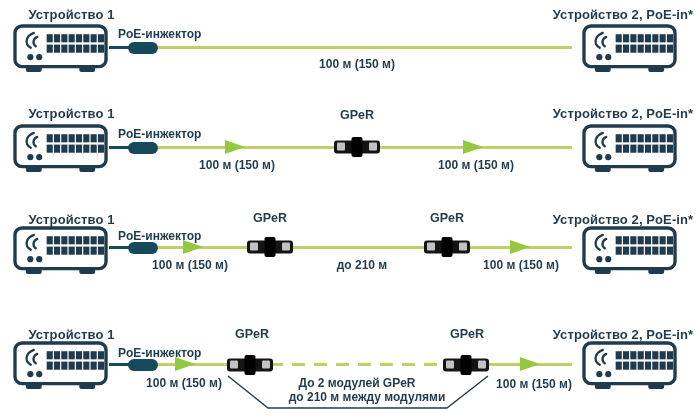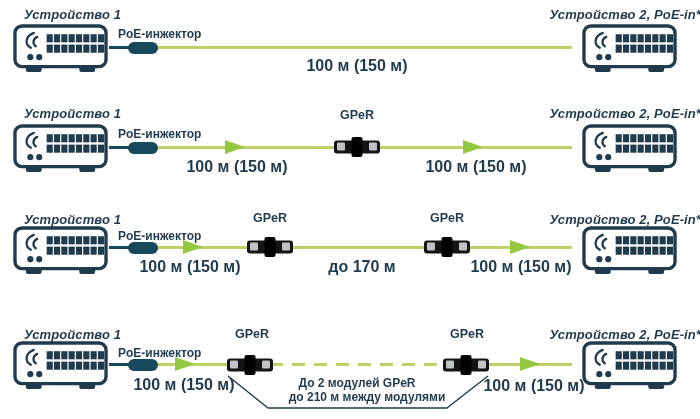--- a/index.html
+++ b/index.html
@@ -4,25 +4,25 @@
 <style>
   :root{
     --text-navy:#1f3b4d; --device-outline:#1f3b4d; --injector-teal:#17495c;
     --cable-green:#bdd166; --arrow-green:#94c841; --module-black:#151414;
     --module-gray:#c0c3c4; --background:#ffffff;
   }
   html,body{margin:0;padding:0;background:var(--background);}
   .canvas{position:relative;width:700px;height:419px;background:var(--background);
     font-family:"Liberation Sans","DejaVu Sans",sans-serif;overflow:hidden;}
   .dev-label{position:absolute;font-size:13px;font-weight:bold;color:var(--text-navy);
-    text-align:right;white-space:nowrap;letter-spacing:.1px;font-style:italic;}
+    text-align:center;white-space:nowrap;letter-spacing:.1px;}
   .poe-label{position:absolute;font-size:12px;font-weight:bold;color:var(--text-navy);white-space:nowrap;}
   .gper-label{position:absolute;width:80px;text-align:center;font-size:12.5px;font-weight:bold;
     color:var(--text-navy);white-space:nowrap;}
-  .dist{position:absolute;width:130px;text-align:center;font-size:16px;font-weight:bold;
+  .dist{position:absolute;width:130px;text-align:center;font-size:12px;font-weight:bold;
     color:var(--text-navy);white-space:nowrap;}
   .note-line{position:absolute;width:220px;text-align:center;font-size:12px;font-weight:bold;
     color:var(--text-navy);white-space:nowrap;}
   .cable{position:absolute;height:3px;background:var(--cable-green);}
   .cable-dashed{position:absolute;height:3px;
     background:repeating-linear-gradient(90deg,var(--cable-green) 0 13px,transparent 13px 22px);}
   .stub{position:absolute;height:3px;background:var(--injector-teal);}
   .pill{position:absolute;width:30px;height:12px;border-radius:6px;background:var(--injector-teal);}
   .arrow{position:absolute;width:0;height:0;border-top:7.5px solid transparent;
     border-bottom:7.5px solid transparent;border-left:20px solid var(--arrow-green);}
@@ -138,21 +138,21 @@
       </svg>
     <div class="gper-label" style="left:230px;top:211px">GPeR</div>
     <div class="gper-label" style="left:407px;top:211px">GPeR</div>
     <svg class="dev" style="left:13px;top:226px">
         <use href="#sym-device" xlink:href="#sym-device"></use>
       </svg>
     <svg class="dev" style="left:582px;top:226px">
         <use href="#sym-device" xlink:href="#sym-device"></use>
       </svg>
     <div class="dist" style="left:125px;top:258px">100 м (150 м)</div>
-    <div class="dist" style="left:297px;top:258px">до 170 м</div>
+    <div class="dist" style="left:297px;top:258px">до 210 м</div>
     <div class="dist" style="left:456px;top:258px">100 м (150 м)</div>
   </div>
 
   <div>
     <div class="dev-label" style="left:24px;top:327px;width:95px">Устройство 1</div>
     <div class="dev-label" style="left:545px;top:327px;width:156px">Устройство 2, PoE-in*</div>
     <div class="cable" style="left:158px;top:363px;width:92px"></div>
     <div class="cable-dashed" style="left:270px;top:363px;width:176px"></div>
     <div class="cable" style="left:486px;top:363px;width:86px"></div>
     <div class="stub" style="left:109px;top:363px;width:26px"></div>

